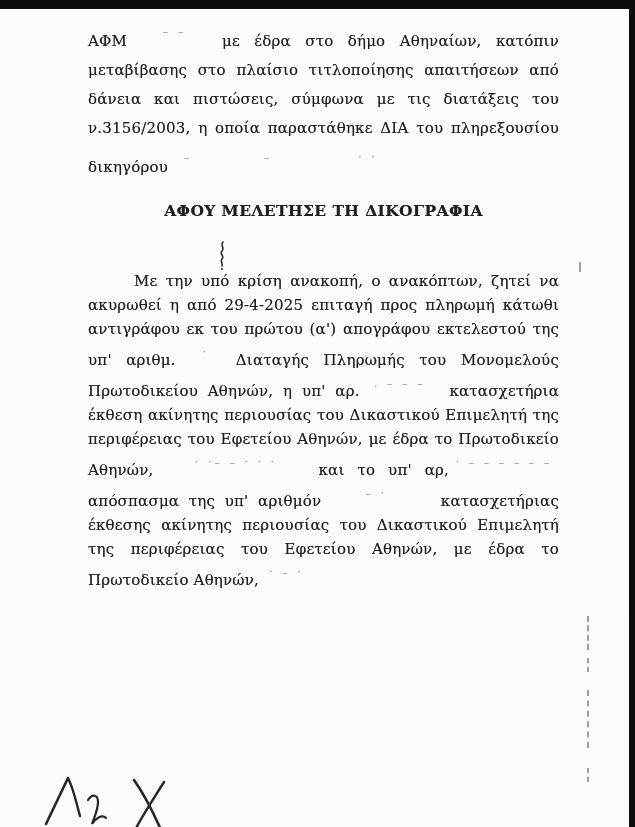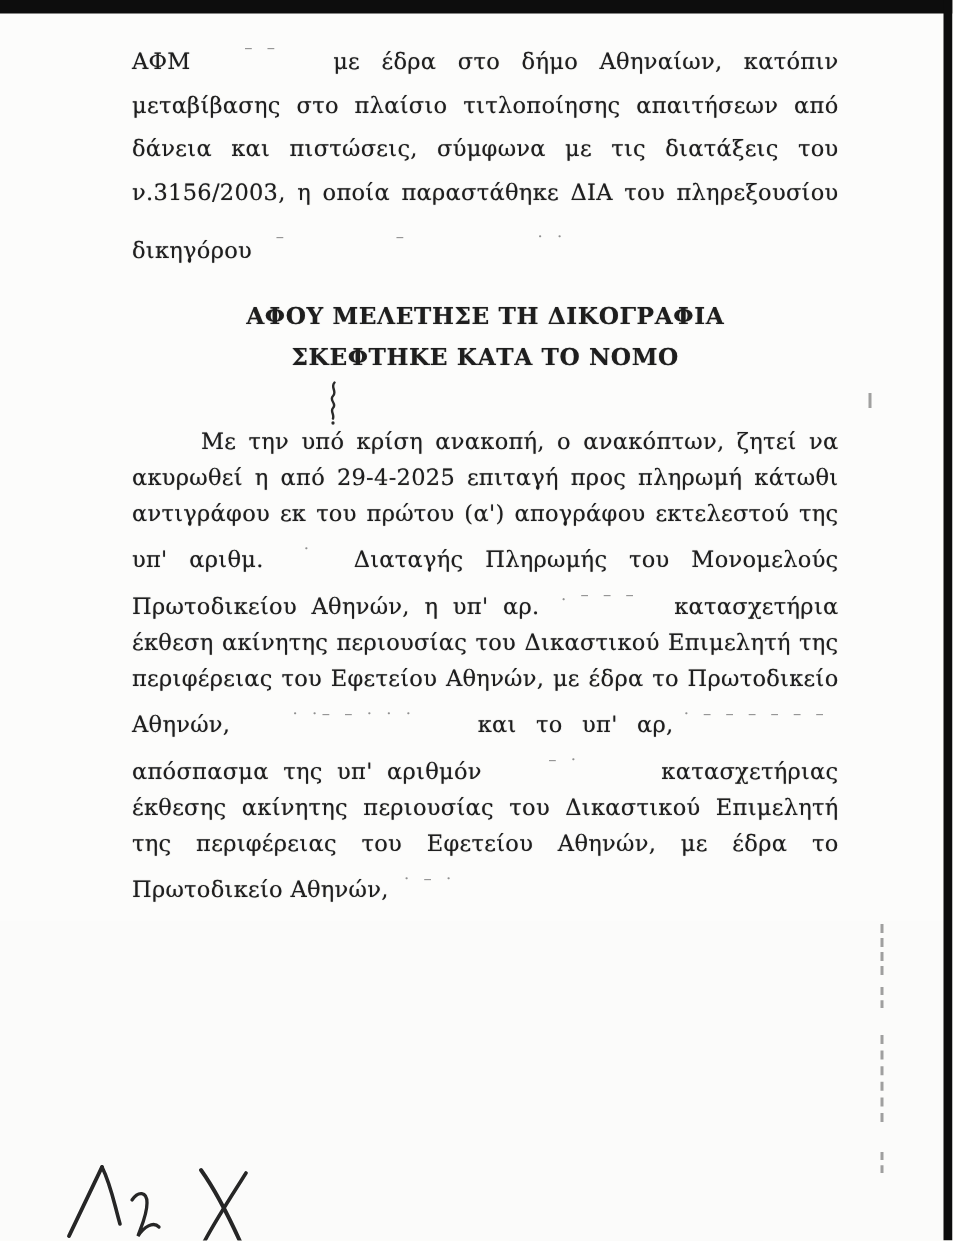--- a/index.html
+++ b/index.html
@@ -39,21 +39,21 @@
   }
   p { margin: 0; }
   .para-1 { line-height: 29px; }
   .para-2, .para-3 { line-height: 26px; text-indent: 46px; }
   .para-4 { line-height: 24px; text-indent: 46px; }
   .heading {
     text-align: center;
     font-weight: bold;
     font-size: 15.5px;
     line-height: 25px;
-    margin: 2px;
+    margin: 16px;
     text-indent: 0;
     letter-spacing: 0.4px;
   }
   .heading-block { margin-top: 16px; }
   
   .gap {
     display: inline-block;
     text-indent: 0;
     overflow: hidden;
     vertical-align: baseline;
@@ -106,21 +106,20 @@
   <div class="edge-right"></div>
 
   <div class="content">
 
     <p class="para-1"><span>ΑΦΜ</span><span class="gap w-95">– –</span><span>με έδρα στο δήμο Αθηναίων, κατόπιν μεταβίβασης στο πλαίσιο τιτλοποίησης απαιτήσεων από δάνεια και πιστώσεις, σύμφωνα με τις διατάξεις του ν.3156/2003, η οποία παραστάθηκε ΔΙΑ του πληρεξουσίου δικηγόρου</span><span class="gap w-40">–</span><span class="gap w-120">–</span><span class="gap w-80">· ·</span></p>
 
 
 
     <div class="heading-block">
       <p class="heading">ΑΦΟΥ ΜΕΛΕΤΗΣΕ ΤΗ ΔΙΚΟΓΡΑΦΙΑ</p>
-      <p class="heading">ΣΚΕΦΤΗΚΕ ΚΑΤΑ ΤΟ ΝΟΜΟ</p>
     </div>
 
     <div class="squiggle-wrap">
       <svg width="14" height="30" viewBox="0 0 14 30">
         <path d="M7,1 C4,4 9,7 6,10 C3,13 9,15 6,18 C4,20 7,22 6,25" fill="none" stroke="#2a2a2a" stroke-width="1.6" stroke-linecap="round"></path>
         <circle cx="6" cy="28" r="1.1" fill="#2a2a2a"></circle>
       </svg>
     </div>
 
     <p class="para-4"><span>Με την υπό κρίση ανακοπή, ο ανακόπτων, ζητεί να ακυρωθεί η από 29-4-2025 επιταγή προς πληρωμή κάτωθι αντιγράφου εκ του πρώτου (α') απογράφου εκτελεστού της υπ' αριθμ.</span><span class="gap w-60">·</span><span>Διαταγής Πληρωμής του Μονομελούς Πρωτοδικείου Αθηνών, η υπ' αρ.</span><span class="gap w-80">. – – –</span> <span>κατασχετήρια έκθεση ακίνητης περιουσίας του Δικαστικού Επιμελητή της περιφέρειας του Εφετείου Αθηνών, με έδρα το Πρωτοδικείο Αθηνών,</span><span class="gap w-165">· ·– – · · ·</span><span>και το υπ' αρ,</span><span class="gap w-110">· – – – – – –</span> <span>απόσπασμα της υπ' αριθμόν</span><span class="gap w-110">– ·</span> <span>κατασχετήριας έκθεσης ακίνητης περιουσίας του Δικαστικού Επιμελητή της περιφέρειας του Εφετείου Αθηνών, με έδρα το Πρωτοδικείο Αθηνών,</span><span class="gap w-55">· – ·</span></p>

